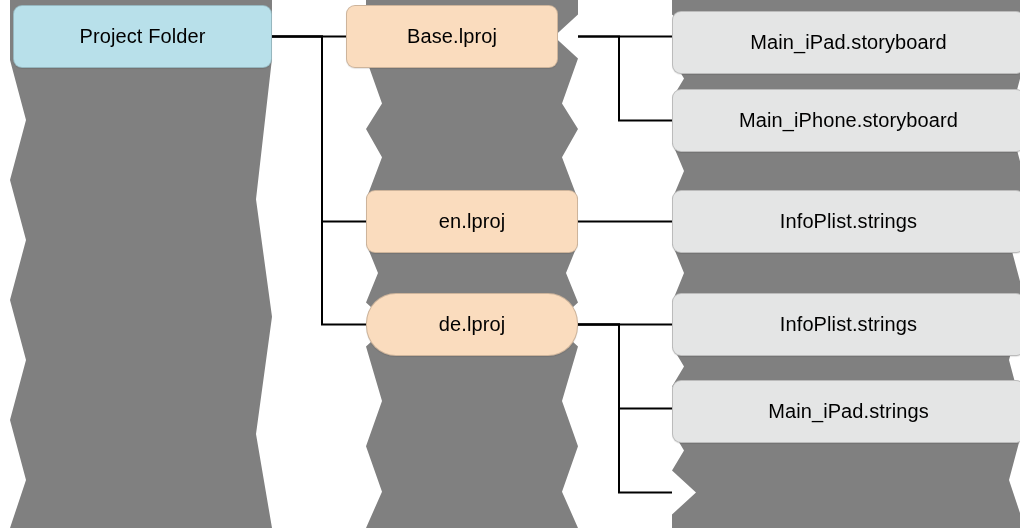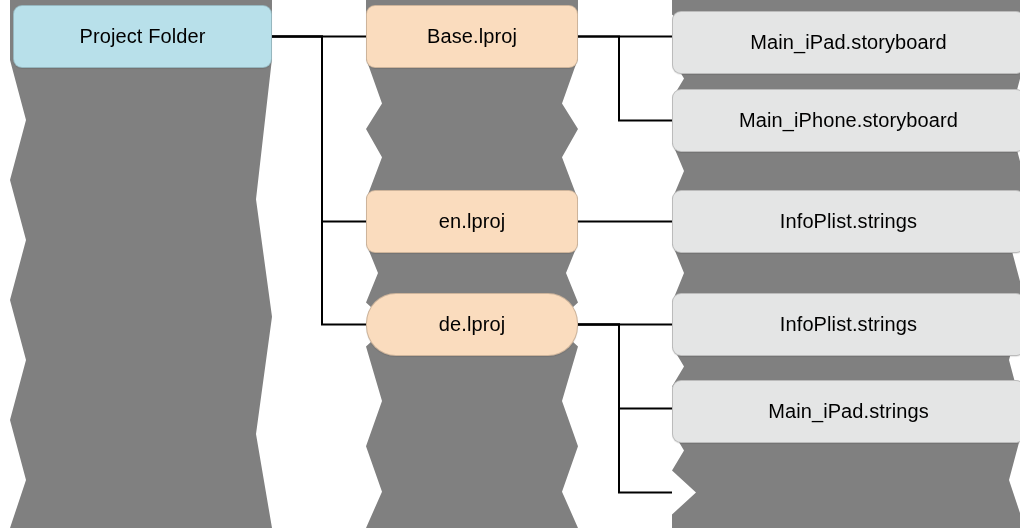--- a/index.html
+++ b/index.html
@@ -43,21 +43,21 @@
         <polyline points="568,36.5 609,36.5 609,120.5 662,120.5" fill="none" stroke="#000000" stroke-width="2"></polyline>
         <polyline points="568,221.5 662,221.5" fill="none" stroke="#000000" stroke-width="2"></polyline>
         <polyline points="568,324.5 662,324.5" fill="none" stroke="#000000" stroke-width="2"></polyline>
         <polyline points="568,324.5 609,324.5 609,408.5 662,408.5" fill="none" stroke="#000000" stroke-width="2"></polyline>
         <polyline points="568,324.5 609,324.5 609,492.5 662,492.5" fill="none" stroke="#000000" stroke-width="2"></polyline>
       </g>
   </svg>
 <div class="node blue" style="left: 3px; top: 5px; width: 259px; height: 63px;">
       <span>Project Folder</span>
     </div>
-    <div class="node peach" style="left: 356px; top: 5px; width: 212px; height: 63px;">
+    <div class="node peach" style="left: 336px; top: 5px; width: 212px; height: 63px;">
       <span>Base.lproj</span>
     </div>
     <div class="node peach" style="left: 356px; top: 190px; width: 212px; height: 63px; justify-content: center;">
       <span>en.lproj</span>
     </div>
     <div class="node peach" style="left: 356px; top: 293px; width: 212px; height: 63px; border-radius: 30px;">
       <span>de.lproj</span>
     </div>
     <div class="node gray" style="left: 662px; top: 11px; width: 353px; height: 63px;">
       <span>Main_iPad.storyboard</span>

